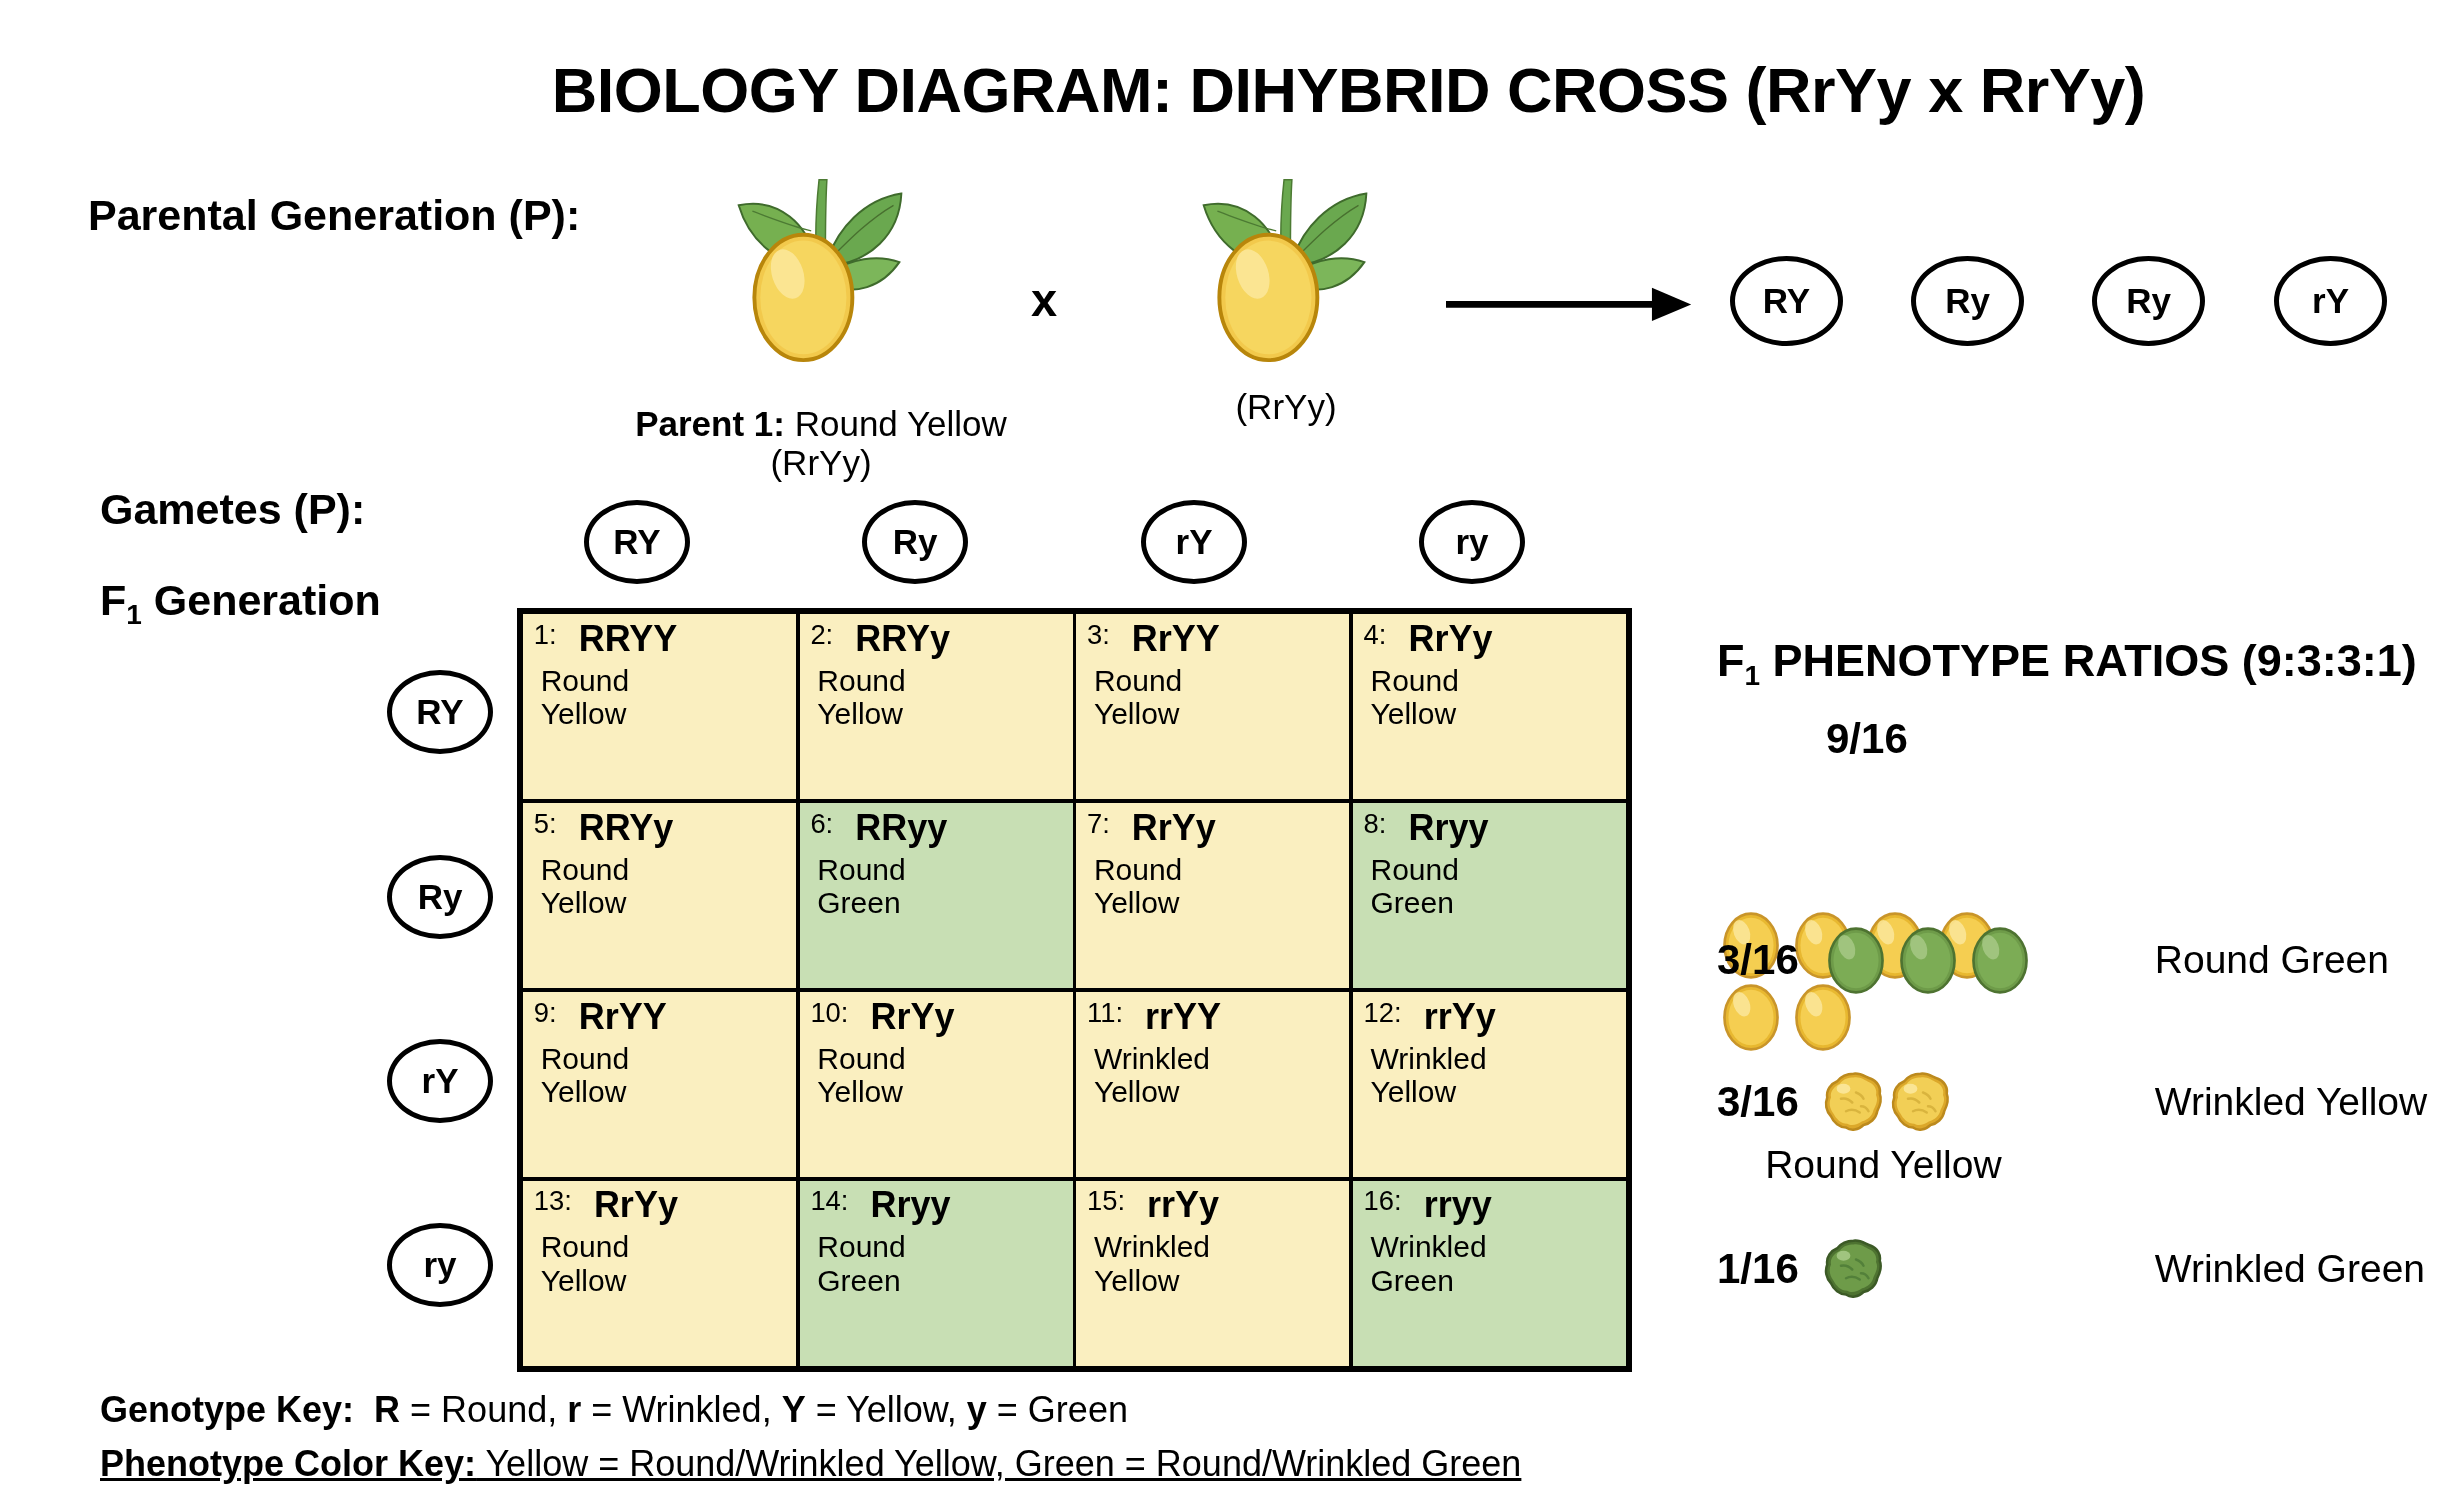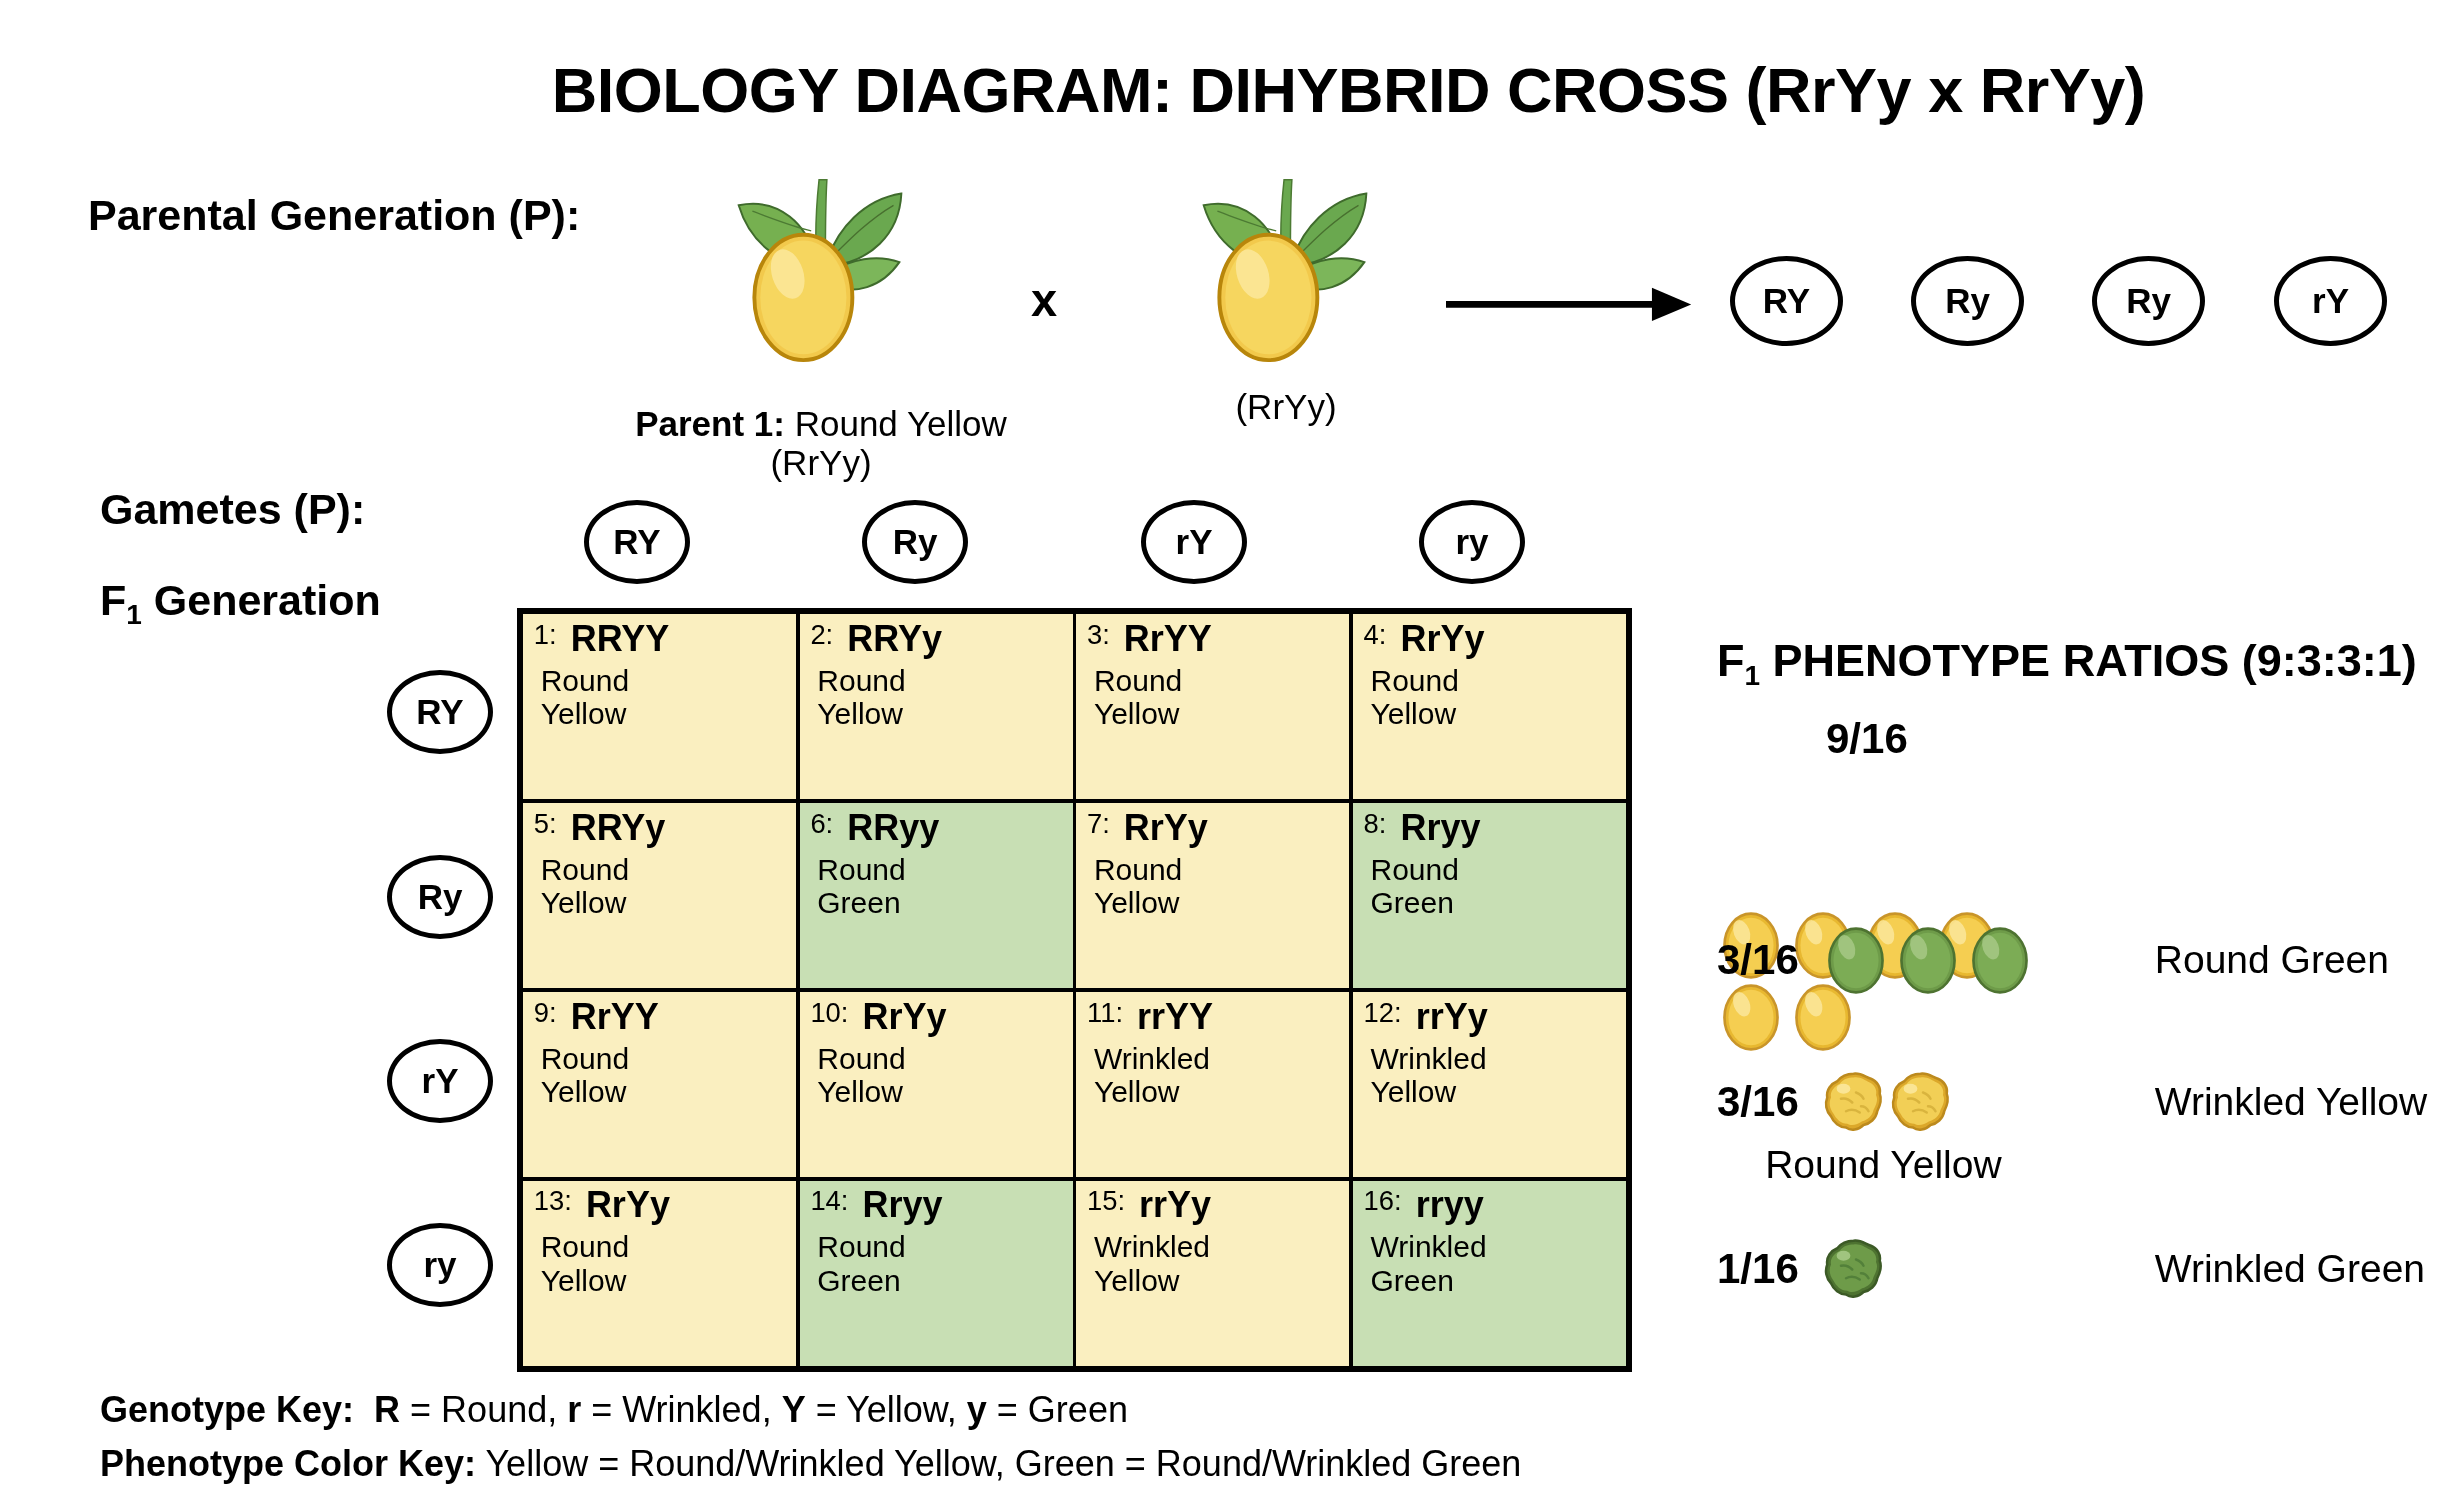--- a/index.html
+++ b/index.html
@@ -121,21 +121,21 @@
     line-height: 1;
   }
   .pcell-num {
     font-size: 27.4px;
     font-weight: normal;
     vertical-align: top;
   }
   .pcell-geno {
     font-size: 36px;
     font-weight: bold;
-    margin-left: 14px;
+    margin-left: 22px;
   }
   .pcell-pheno {
     font-size: 30px;
     line-height: 1.12;
     margin-top: 7px;
     padding-left: 6.9px;
   }
 
   
   #ratios-title {
@@ -176,21 +176,21 @@
   .pea-icon { width: 68px; height: 69px; display:block; }
   .pea-icon.small { width: 63px; height: 65px; }
 
   
   .key-line {
     font-size: 36px;
     white-space: nowrap;
     left: 100px;
   }
   #genotype-key { top: 1389px; }
-  #phenotype-key { top: 1443px; }
+  #phenotype-key { top: 1443px; text-decoration: underline; }
   .key-line b { font-weight: bold; text-align: center; }
 </style>
 </head>
 <body>
 
 <div class="abs" id="diagram-title">BIOLOGY DIAGRAM: DIHYBRID CROSS (RrYy x RrYy)</div>
 
 <div class="abs section-label" id="parental-label">Parental Generation (P):</div>
 
 <div class="abs plant" id="parent1-plant">

